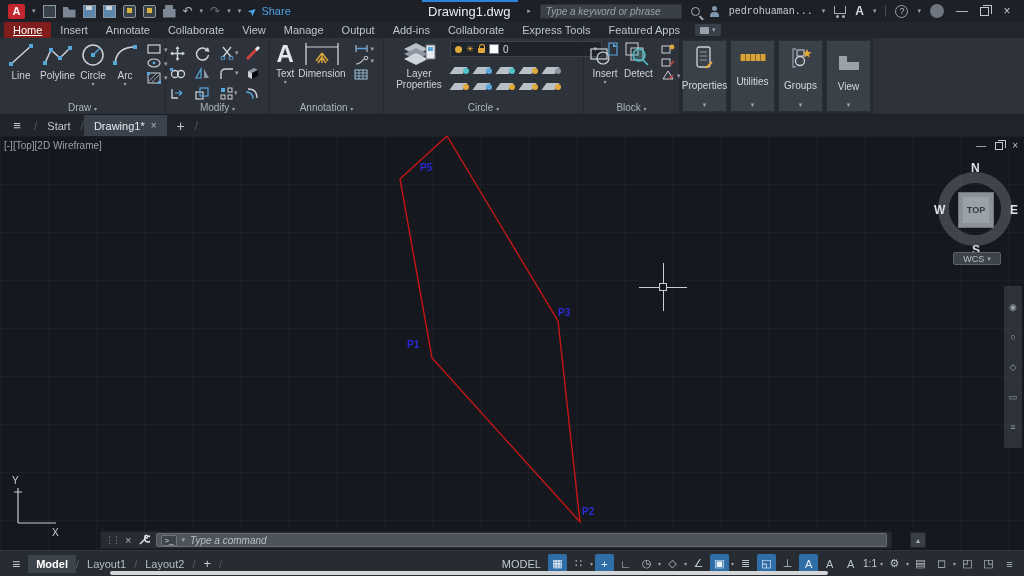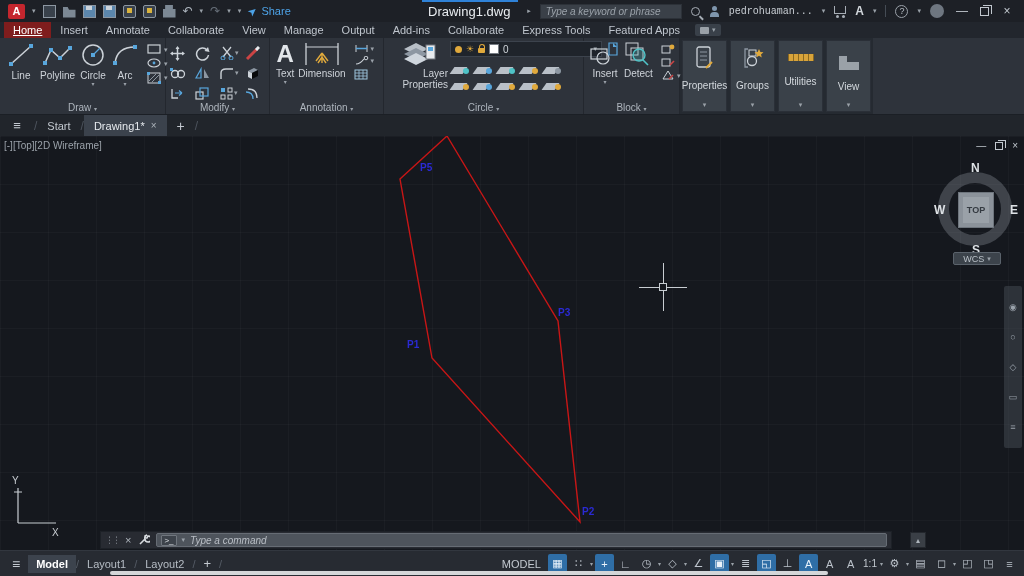--- a/index.html
+++ b/index.html
@@ -445,21 +445,21 @@
 
     <div class="panel" style="width:200px">
       <div class="bigbtn" style="width:58px">
         <svg class="icn" width="34" height="26">
           <path d="M2 8 L14 2 L26 8 L14 14 Z" fill="#b9c0c8"></path>
           <path d="M2 13 L14 7 L26 13 L14 19 Z" fill="#8d97a2"></path>
           <path d="M2 18 L14 12 L26 18 L14 24 Z" fill="#cfd6dd"></path>
           <rect x="24" y="4" width="9" height="14" fill="#e8ebee" stroke="#70767e"></rect>
           <rect x="26" y="6" width="5" height="4" fill="#58a6dc"></rect>
           </svg>
-        <span class="lbl" style="white-space:normal;width:58px;text-align:right;line-height:1.1">Layer Properties</span>
+        <span class="lbl" style="white-space:normal;width:58px;text-align:center;line-height:1.1">Layer Properties</span>
       </div>
       <div>
         <div class="layer-dd">
           <span class="dot"></span>
           <span class="sun">☀</span>
           <span class="padlock"></span>
           <span class="swatch"></span>
           <span class="lay0">0</span>
           <span class="tcaret">▾</span>
         </div>
@@ -535,32 +535,32 @@
       <div class="tile">
         <svg class="icn" width="20" height="24">
           <rect x="2" y="1" width="13" height="20" rx="2" fill="none" stroke="#ccd2d8" stroke-width="1.3"></rect>
           <path d="M5 6 L12 6 M5 10 L12 10 M5 14 L12 14" stroke="#8d97a2"></path>
           <path d="M11 22 L17 16" stroke="#e0a93c" stroke-width="2"></path>
           </svg>
         <span class="lbl">Properties</span>
         <span class="tcaret">▾</span>
       </div>
       <div class="tile">
+        <span class="ruler" style="margin-top:8px"></span>
+        <span class="lbl">Utilities</span>
+        <span class="tcaret">▾</span>
+      </div>
+      <div class="tile">
         <svg class="icn" width="22" height="24">
           <path d="M6 3 L3 3 L3 21 L6 21" fill="none" stroke="#8d97a2" stroke-width="1.3"></path>
           <circle cx="10" cy="15" r="4.5" fill="none" stroke="#ccd2d8" stroke-width="1.3"></circle>
           <rect x="7" y="4" width="7" height="6" fill="none" stroke="#ccd2d8"></rect>
           <path d="M17 3 L18.4 6 L21.5 6.3 L19 8.4 L19.8 11.4 L17 9.7 L14.2 11.4 L15 8.4 L12.5 6.3 L15.6 6 Z" fill="#e0a93c"></path>
           </svg>
         <span class="lbl">Groups</span>
-        <span class="tcaret">▾</span>
-      </div>
-      <div class="tile">
-        <span class="ruler" style="margin-top:8px"></span>
-        <span class="lbl">Utilities</span>
         <span class="tcaret">▾</span>
       </div>
       <div class="tile">
         <svg class="icn" width="24" height="22" style="margin-top:4px">
           <path d="M2 20 L2 6 L10 6 L10 12 L22 12 L22 20 Z" fill="#9aa1a8"></path>
           </svg>
         <span class="lbl">View</span>
         <span class="tcaret">▾</span>
       </div>
     </div>

